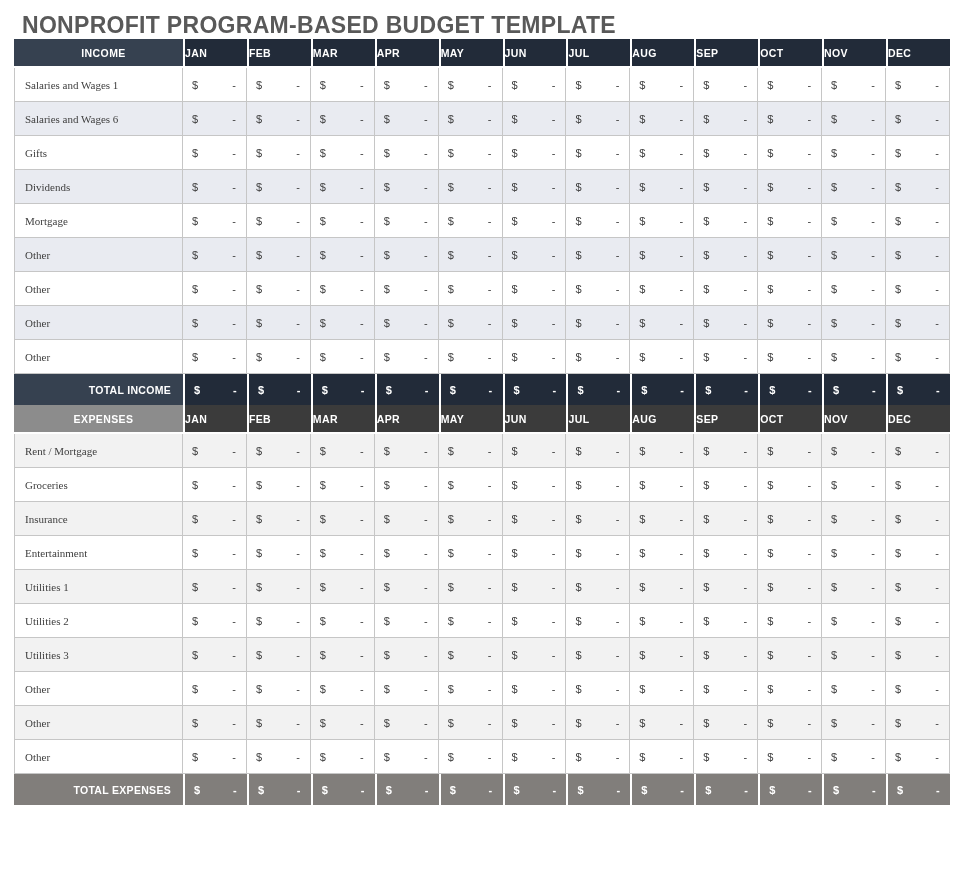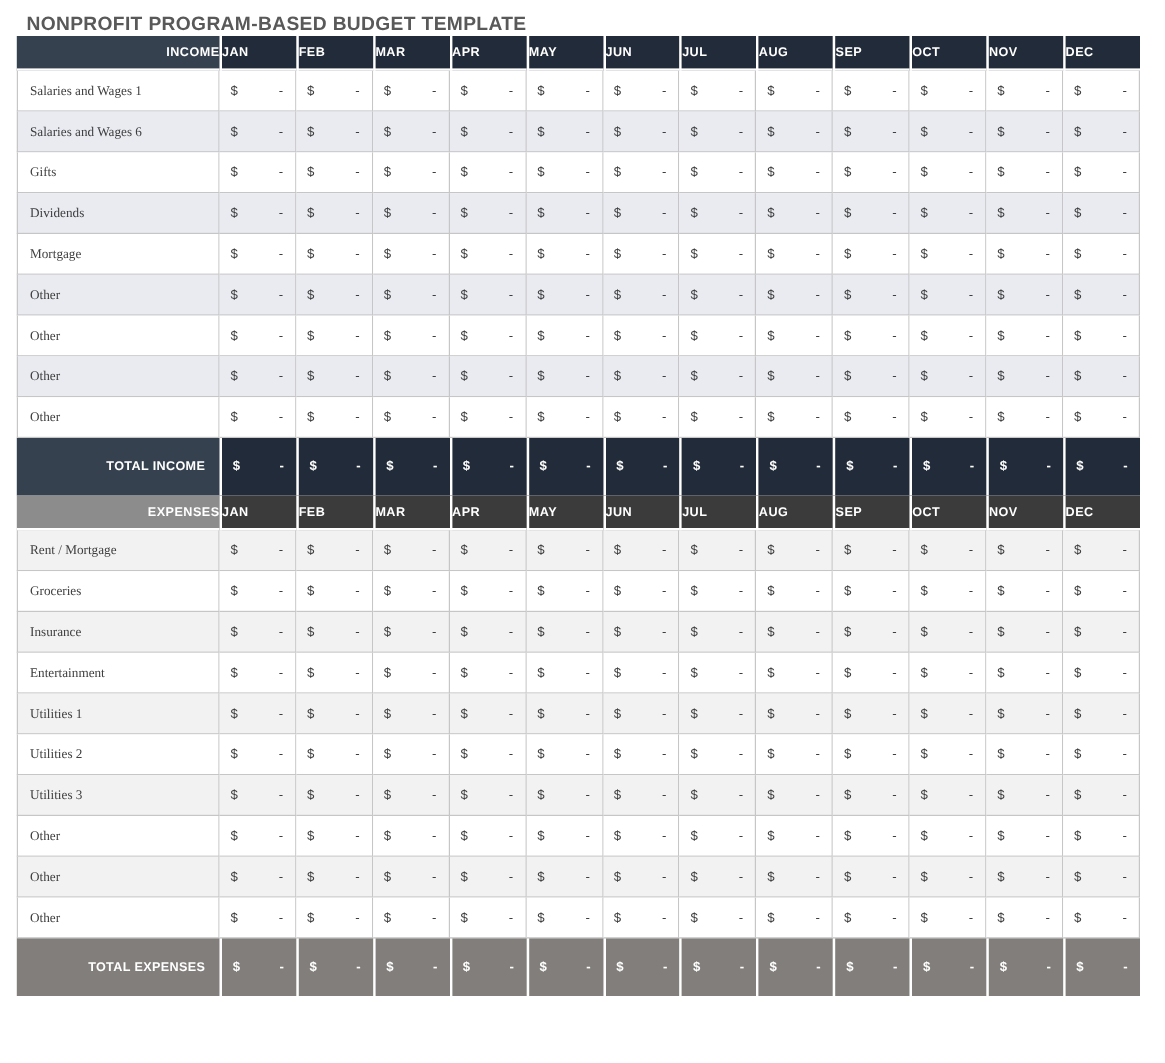--- a/index.html
+++ b/index.html
@@ -9,37 +9,37 @@
     --border:#C6C6C6; --title-color:#595959; --subtitle-color:#808080; --label-text:#3E3E3E;
   }
   *{box-sizing:border-box;}
   html,body{margin:0;padding:0;}
   body{
     width:971px;height:886px;background:#ffffff;overflow:hidden;
     font-family:"Liberation Sans","DejaVu Sans",sans-serif;
   }
   main{padding:10px 21px 0 14px;}
   h1{
-    margin:2px 0 0 8px;font-size:16px;font-weight:bold;
+    margin:2px 0 0 8px;font-size:23px;font-weight:bold;
     color:var(--title-color);letter-spacing:.3px;
   }
   h2{
     margin:16px 0 12px 8px;font-size:17px;font-weight:bold;
     color:var(--subtitle-color);letter-spacing:.2px;
   }
   table.budget{
     width:936px;table-layout:fixed;border-collapse:separate;border-spacing:0;
   }
   table.budget + table.budget{}
   
   thead th{
     height:29px;padding:0;font-size:10.5px;font-weight:bold;color:#ffffff;
     letter-spacing:.4px;vertical-align:middle;
   }
-  thead th.section-head{text-align:right;padding-left:10px;}
+  thead th.section-head{text-align:center;padding-left:10px;}
   thead th.month-head{text-align:left;border-left:2px solid #ffffff;}
   thead th{border-bottom:2px solid #ffffff;}
   .income thead th.section-head{background:var(--navy-light);}
   .income thead th.month-head{background:var(--navy-dark);}
   .expenses thead th.section-head{background:var(--exp-mid);}
   .expenses thead th.month-head{background:var(--exp-dark);}
   
   tbody td{
     height:34px;padding:0;font-size:11px;color:var(--label-text);
     border-right:1px solid var(--border);border-bottom:1px solid var(--border);
@@ -47,21 +47,21 @@
   }
   tbody td:first-child{border-left:1px solid var(--border);font-family:Liberation Serif, serif;}
   tbody tr.alt td{background:var(--income-alt);}
   .expenses tbody tr.alt td{background:var(--expense-alt);}
   td.row-label{padding-left:10px;}
   .amount{padding:0;}
   .amount .wrap{display:flex;justify-content:space-between;align-items:center;padding:0 10px 0 9px;}
   .amount .cur,.amount .val{font-size:11px;color:var(--label-text);}
   
   tr.total td{
-    height:48px;padding:0;border:none;font-size:10.5px;font-weight:bold;color:#ffffff;
+    height:31px;padding:0;border:none;font-size:10.5px;font-weight:bold;color:#ffffff;
     vertical-align:middle;letter-spacing:.3px;
   }
   tr.total td.total-label{text-align:right;padding-right:12px;}
   tr.total td.amount{border-left:2px solid #ffffff;}
   tr.total .wrap{display:flex;justify-content:space-between;align-items:center;padding:0 10px 0 9px;}
   tr.total .cur,tr.total .val{font-size:11px;font-weight:bold;color:#ffffff;}
   .income tr.total td.total-label{background:var(--navy-light);}
   .income tr.total td.amount{background:var(--navy-dark);}
   .expenses tr.total td.total-label{background:var(--exp-total);}
   .expenses tr.total td.amount{background:var(--exp-total);}

